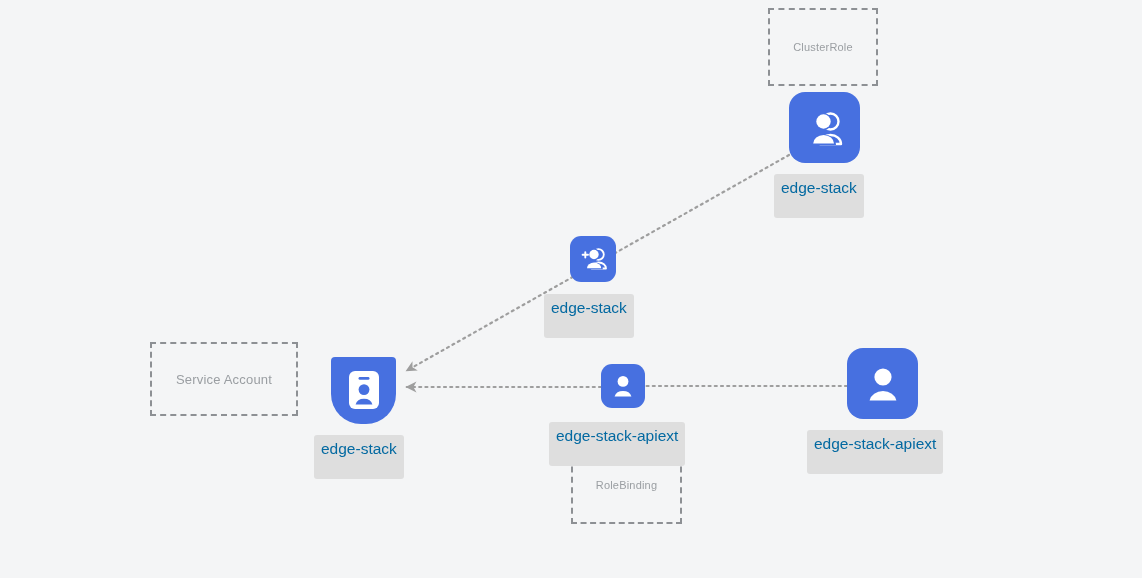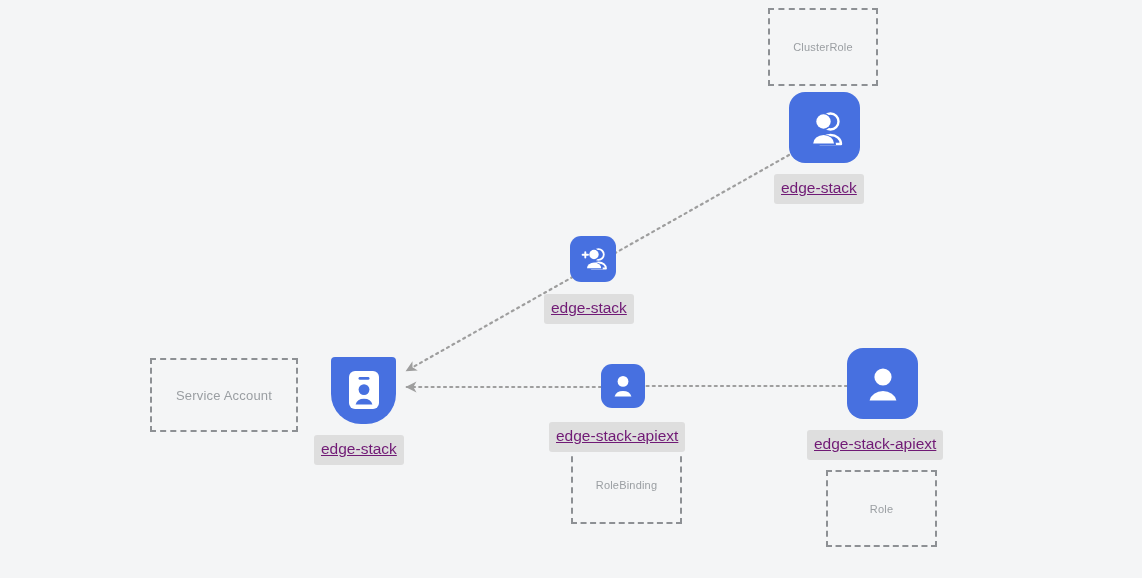--- a/index.html
+++ b/index.html
@@ -54,27 +54,26 @@
   
   .node.sa-shape {
     border-radius: 4px 4px 30px 30px;
   }
   .node svg { display: block; }
 
   
   .chip {
     position: absolute;
     background: #dedede;
-    color: #701a75;
+    color: #0369a1;
     font-size: 15.5px;
     line-height: 1;
-    padding: 6px 7px 8px 7px;
+    padding: 6px 7px 22px 7px;
     border-radius: 3px;
     white-space: nowrap;
-    text-decoration: underline;
   }
 </style>
 </head>
 <body>
 
 <div id="canvas">
 
   <svg id="edges" viewBox="0 0 1142 578" width="1142" height="578">
     <defs>
       <marker id="arrow" markerWidth="12" markerHeight="12" refX="10.5" refY="6" orient="auto" markerUnits="userSpaceOnUse">
@@ -87,31 +86,28 @@
     <line x1="601" y1="387" x2="406" y2="387" stroke="#9e9e9e" stroke-width="2.2" stroke-dasharray="2 4.2" stroke-linecap="round" marker-end="url(#arrow)"></line>
 
     <line x1="847" y1="386" x2="645" y2="386" stroke="#9e9e9e" stroke-width="2.2" stroke-dasharray="2 4.2" stroke-linecap="round"></line>
   </svg>
 
   <div class="kind-box normal-text" style="left:768px; top:8px; width:110px; height:78px;">
     <span>ClusterRole</span>
   </div>
 
 
-  <div class="kind-box small-text" style="left:150px; top:358px; width:148px; height:74px;">
+  <div class="kind-box small-text" style="left:150px; top:342px; width:148px; height:74px;">
     <span>Service Account</span>
   </div>
 
   <div class="kind-box normal-text" style="left:571px; top:446px; width:111px; height:78px;">
     <span>RoleBinding</span>
   </div>
 
-  <div class="kind-box normal-text" style="left:826px; top:470px; width:111px; height:77px;">
-    <span>Role</span>
-  </div>
 
   <div class="node rounded" style="left:789px; top:92px; width:71px; height:71px;">
     <span>
       <svg width="44" height="44" viewBox="0 0 44 44">
 
         <circle cx="27.5" cy="15.5" r="8" fill="none" stroke="#ffffff" stroke-width="2.4"></circle>
         <path d="M17 38 a10.5 9 0 0 1 21 0 z" fill="none" stroke="#ffffff" stroke-width="2.4" stroke-linejoin="round"></path>
 
         <circle cx="20.5" cy="15.5" r="8.6" fill="#4770e0"></circle>
         <path d="M8.2 39 a12.4 10.4 0 0 1 24.8 0 z" fill="#4770e0"></path>

